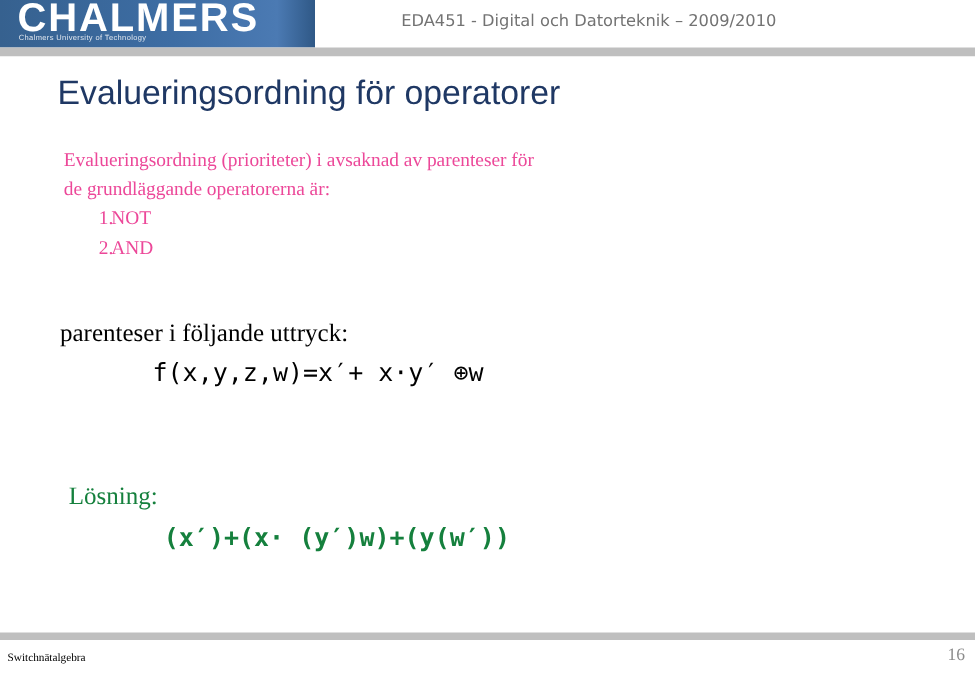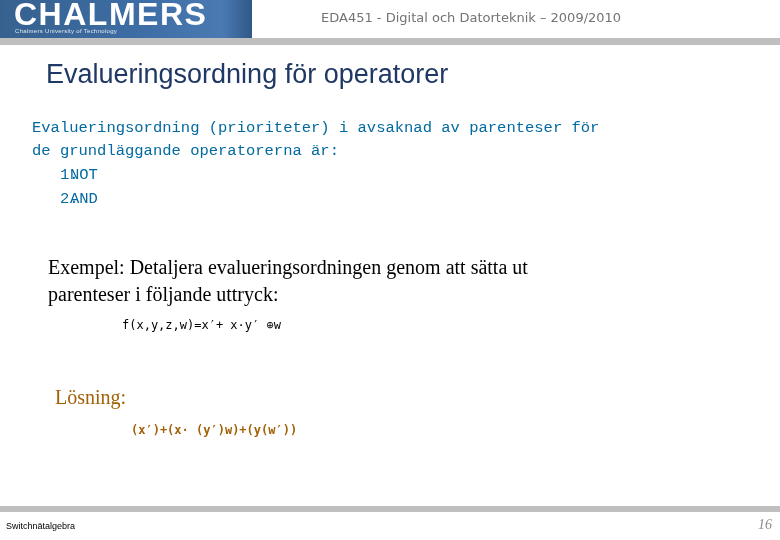--- a/index.html
+++ b/index.html
@@ -79,26 +79,26 @@
     top: 59px;
     font-family: "Liberation Sans", sans-serif;
     font-size: 27px;
     color: #1f3864;
     white-space: nowrap;
   }
 
   
   #body-block {
     position: absolute;
-    left: 32px;
+    left: 51px;
     top: 117px;
     width: 690px;
-    font-family: Liberation Mono, monospace;
+    font-family: Liberation Serif, serif;
     font-size: 15.5px;
-    color: #0369a1;
+    color: #ec4899;
     line-height: 23px;
   }
   #body-block .para-line {
     white-space: nowrap;
   }
   #num-list {
     margin: 0;
     padding: 0;
     list-style: none;
   }
@@ -127,38 +127,38 @@
     font-family: "Liberation Serif", serif;
     font-size: 20px;
     color: #000000;
     line-height: 27px;
   }
   #example-block .serif-line {
     white-space: nowrap;
   }
   .mono-formula {
     font-family: "DejaVu Sans Mono", monospace;
-    font-size: 12px;
+    font-size: 20px;
     letter-spacing: 0px;
     white-space: nowrap;
   }
   #example-formula {
     margin-left: 74px;
     margin-top: 4px;
   }
 
   
   #solution-block {
     position: absolute;
     left: 55px;
     top: 384px;
     width: 710px;
     font-family: "Liberation Serif", serif;
     font-size: 20px;
-    color: #a16207;
+    color: #15803d;
     line-height: 27px;
   }
   #solution-label {
     white-space: nowrap;
   }
   #solution-line-1 {
     margin-top: 3px;
   }
   #solution-line-2 {
     font-weight: bold;
@@ -172,31 +172,30 @@
     left: 0;
     top: 506px;
     width: 780px;
     height: 6px;
     background: #bfbfbf;
   }
   #footer-left {
     position: absolute;
     left: 6px;
     top: 521px;
-    font-family: Liberation Sans, sans-serif;
+    font-family: Liberation Serif, serif;
     font-size: 9px;
     color: #000000;
     white-space: nowrap;
   }
   #footer-page {
     position: absolute;
     right: 8px;
     top: 517px;
     font-family: "Liberation Serif", serif;
-    font-style: italic;
     font-size: 14px;
     color: #8c8c8c;
     white-space: nowrap;
   }
 </style>
 </head>
 <body>
 
 <div id="header">
 
@@ -220,21 +219,20 @@
     <li>
       <span class="num">1.</span><span class="txt">NOT</span>
     </li>
     <li>
       <span class="num">2.</span><span class="txt">AND</span>
     </li>
   </ol>
 </div>
 
 <div id="example-block">
-  <div class="serif-line">Exempel: Detaljera evalueringsordningen genom att sätta ut</div>
   <div class="serif-line">parenteser i följande uttryck:</div>
   <div id="example-formula" class="mono-formula">f(x,y,z,w)=x′+  x·y′ ⊕w</div>
 </div>
 
 <div id="solution-block">
   <div id="solution-label">Lösning:</div>
   <div id="solution-line-2" class="mono-formula">(x′)+(x· (y′)w)+(y(w′))</div>
 </div>
 
 <div id="footer-rule"></div>

